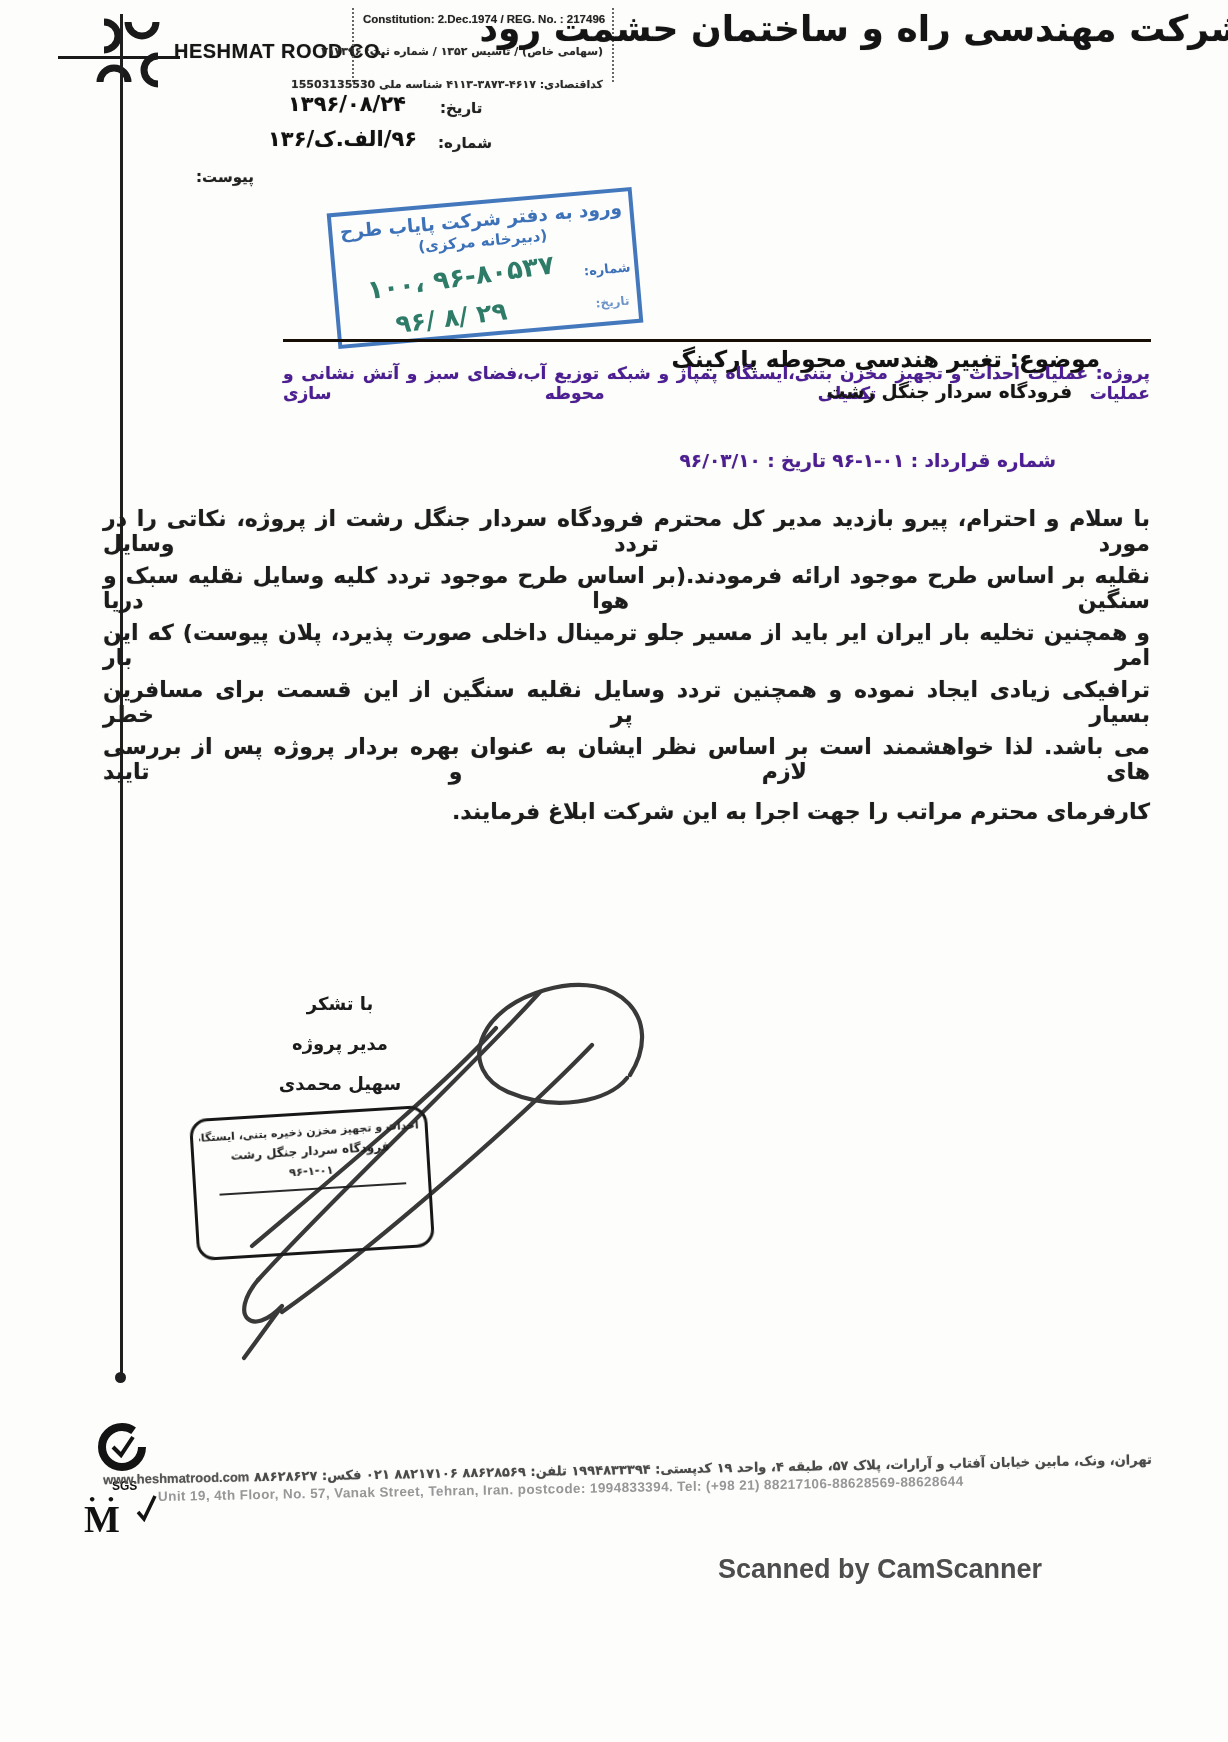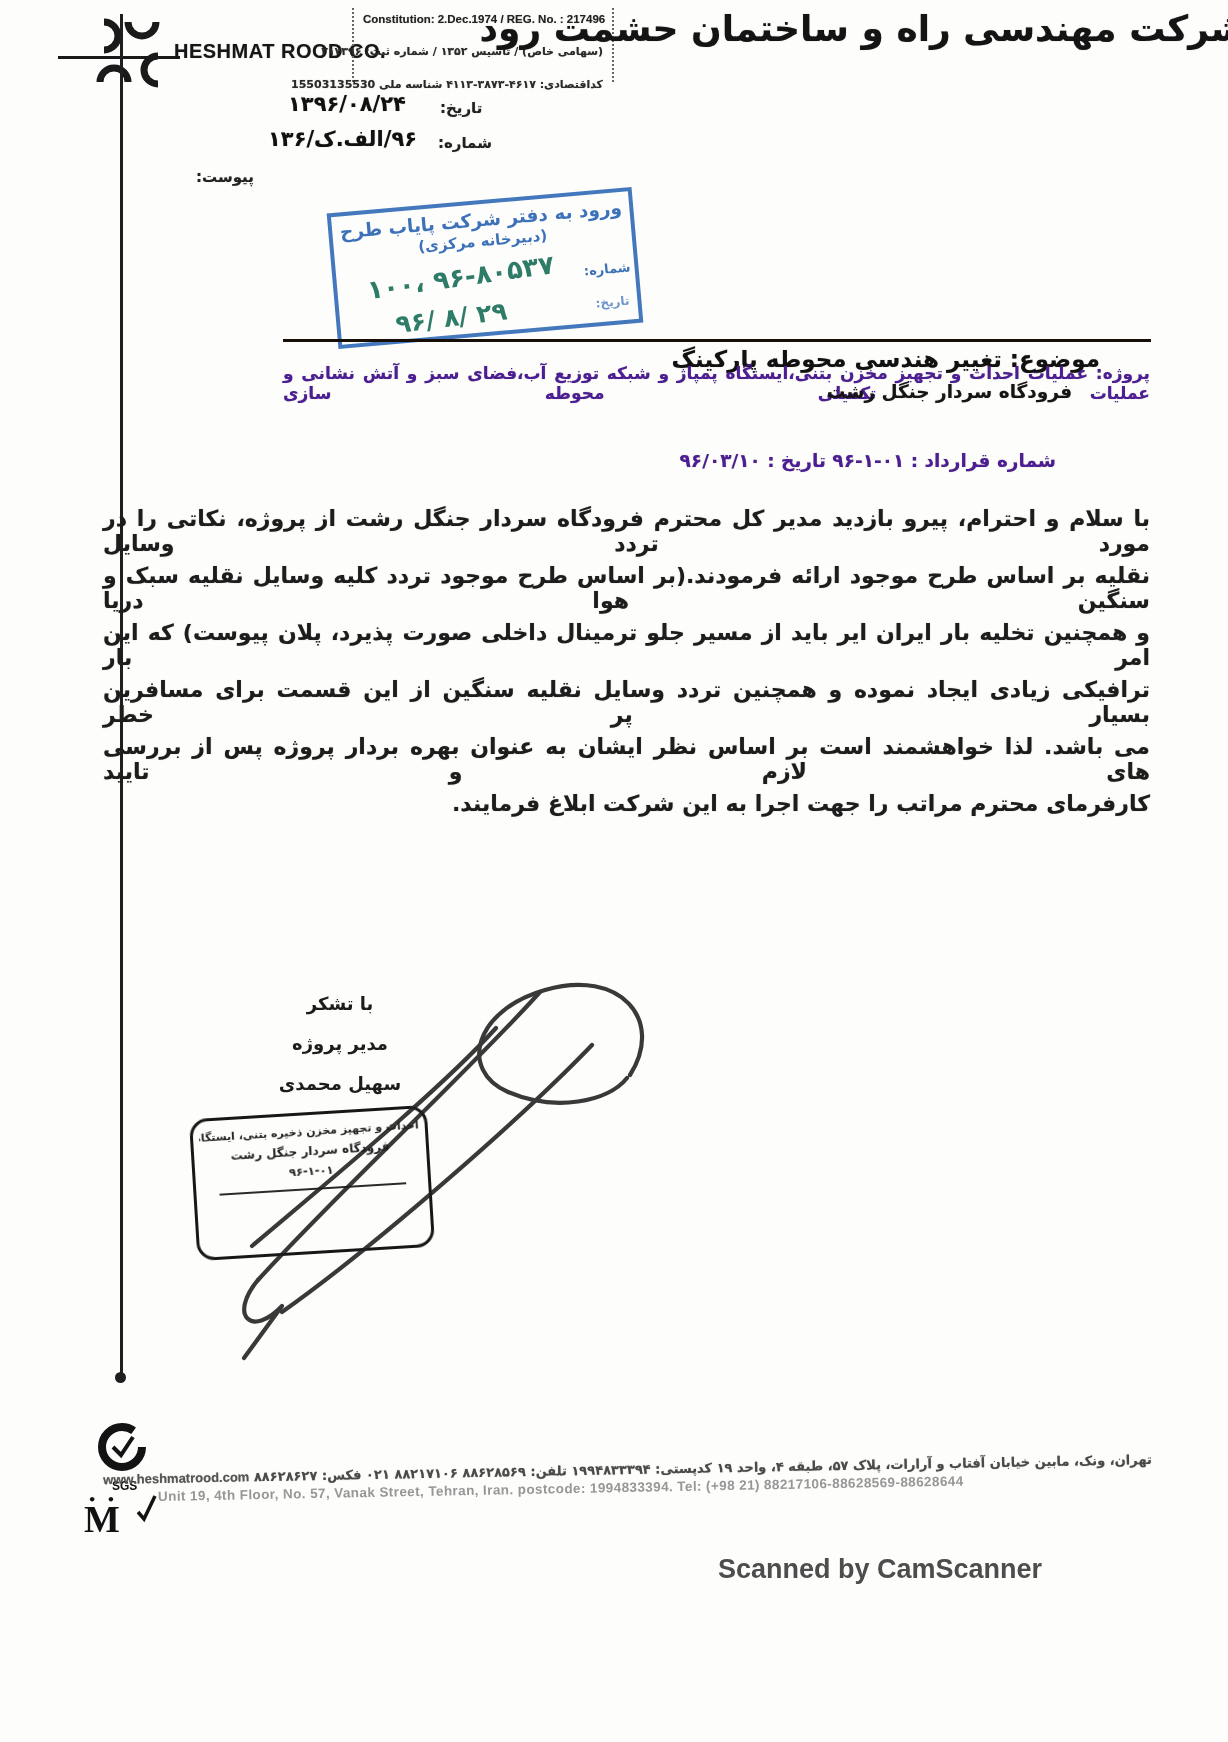--- a/index.html
+++ b/index.html
@@ -46,21 +46,21 @@
   .subject{right:128px;top:302px;font-size:23px;font-weight:bold;direction:rtl;color:#111;margin-top:44px;}
   .subject-rule{left:283px;top:339px;width:868px;height:3px;background:#170f06;}
   .project1{left:283px;right:78px;top:347px;font-size:17px;font-weight:bold;direction:rtl;
     text-align:justify;text-align-last:justify;color:#4c1d95;margin-top:16px;}
   .project2{right:156px;top:381px;font-size:18.5px;font-weight:bold;direction:rtl;color:#151515;}
   .contract{right:172px;top:450px;font-size:18.5px;font-weight:bold;direction:rtl;color:#4c1d95;}
   
   .body-par{left:103px;right:78px;top:506px;direction:rtl;}
   .body-line{font-size:22px;font-weight:bold;color:#1d1d1d;height:57px;
     text-align:justify;text-align-last:justify;}
-  .body-line.last{text-align-last:right;}
+  .body-line.last{text-align-last:right;margin-top:8px;}
   
   .sig-block{left:235px;top:984px;width:210px;text-align:center;direction:rtl;}
   .sig-block div{font-size:18px;font-weight:bold;line-height:40px;color:#1c1c1c;}
   .project-stamp{left:193px;top:1112px;width:238px;height:142px;border:3.5px solid #171717;
     border-radius:18px;transform:rotate(-3.5deg);box-sizing:border-box;padding:10px 6px 0 6px;
     text-align:center;direction:rtl;color:#232323;filter:blur(.3px);}
   .ps-l1{font-size:11px;font-weight:bold;white-space:nowrap;overflow:hidden;}
   .ps-l2{font-size:12px;font-weight:bold;margin-top:6px;}
   .ps-l3{font-size:11.5px;font-weight:bold;margin-top:6px;letter-spacing:2px;}
   .ps-rule{margin:10px auto 0 auto;width:85%;height:2px;background:#2a2a2a;}

